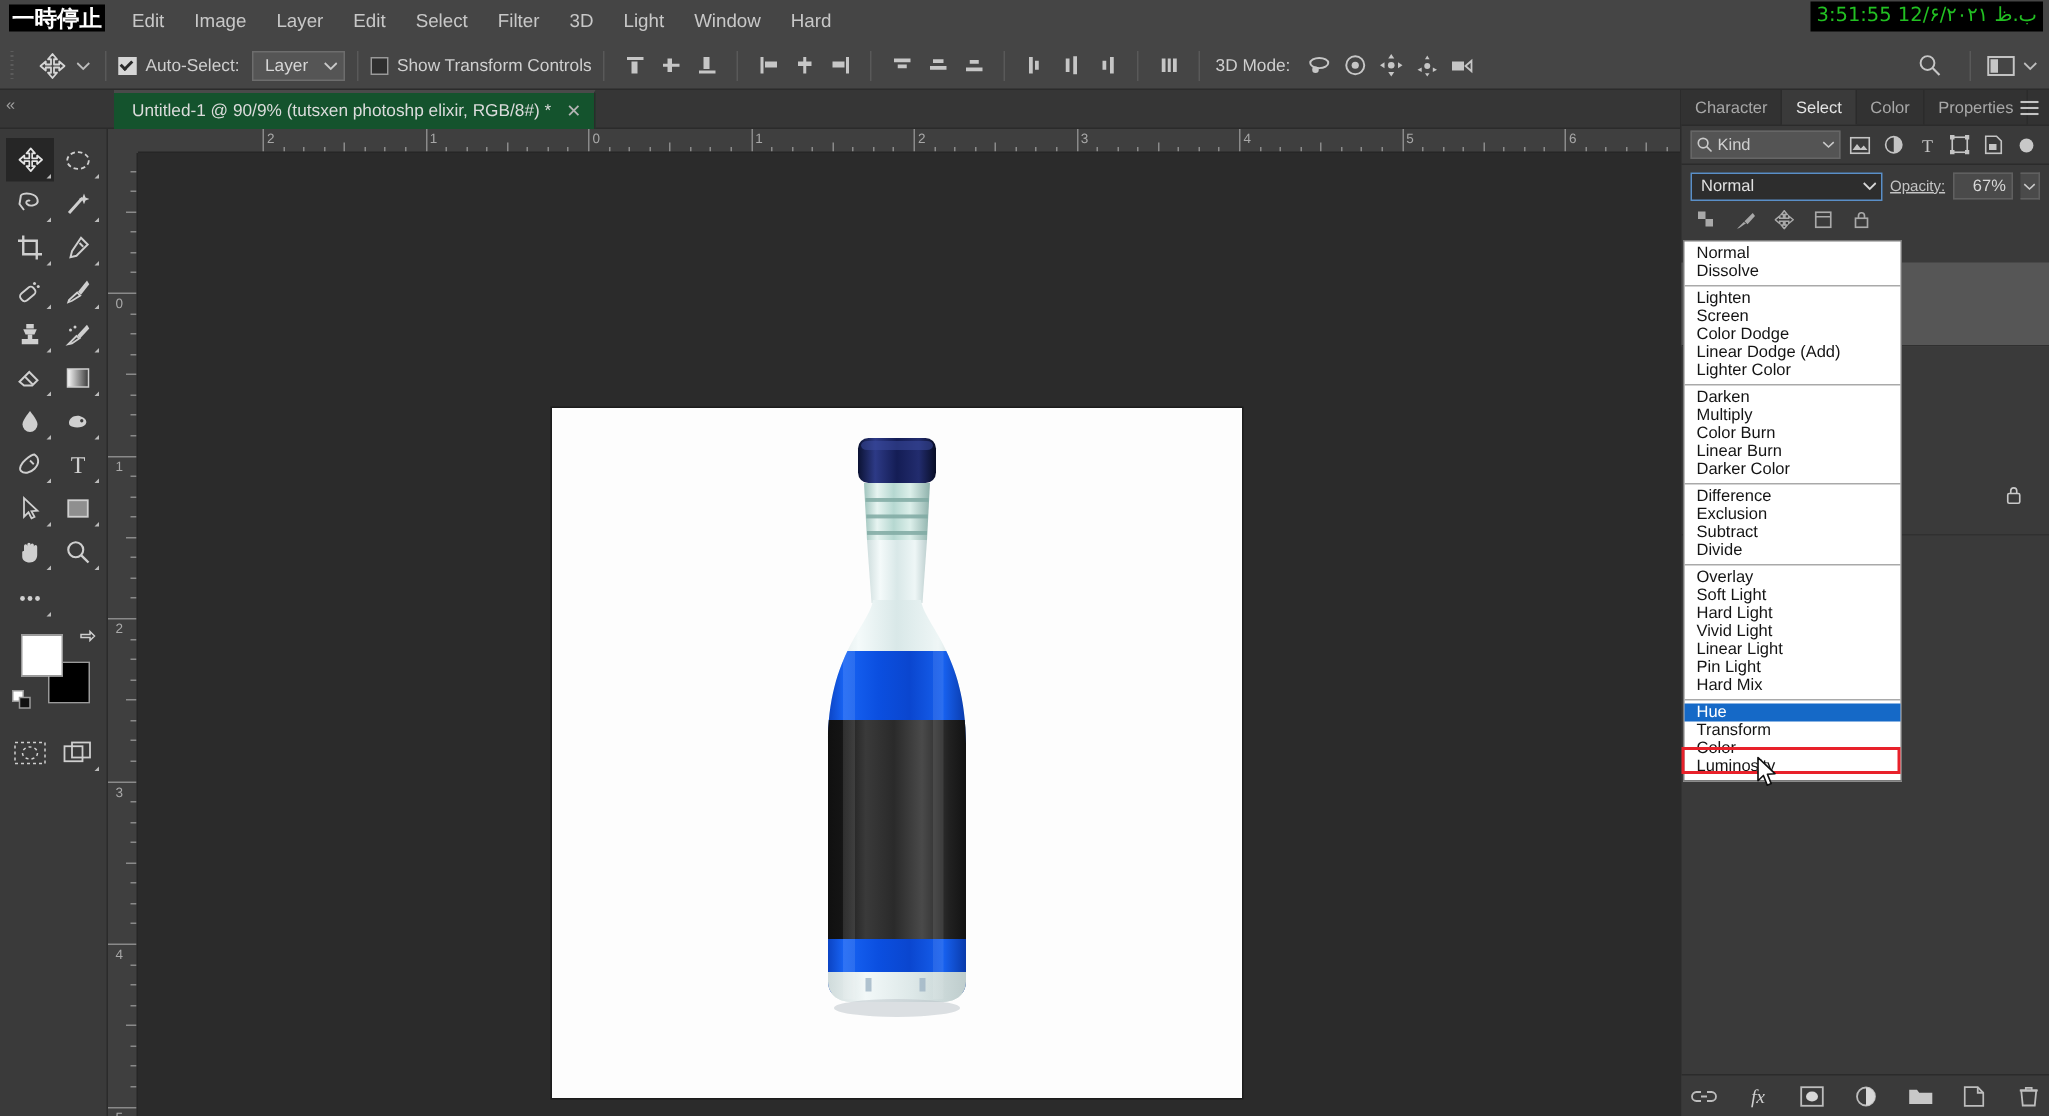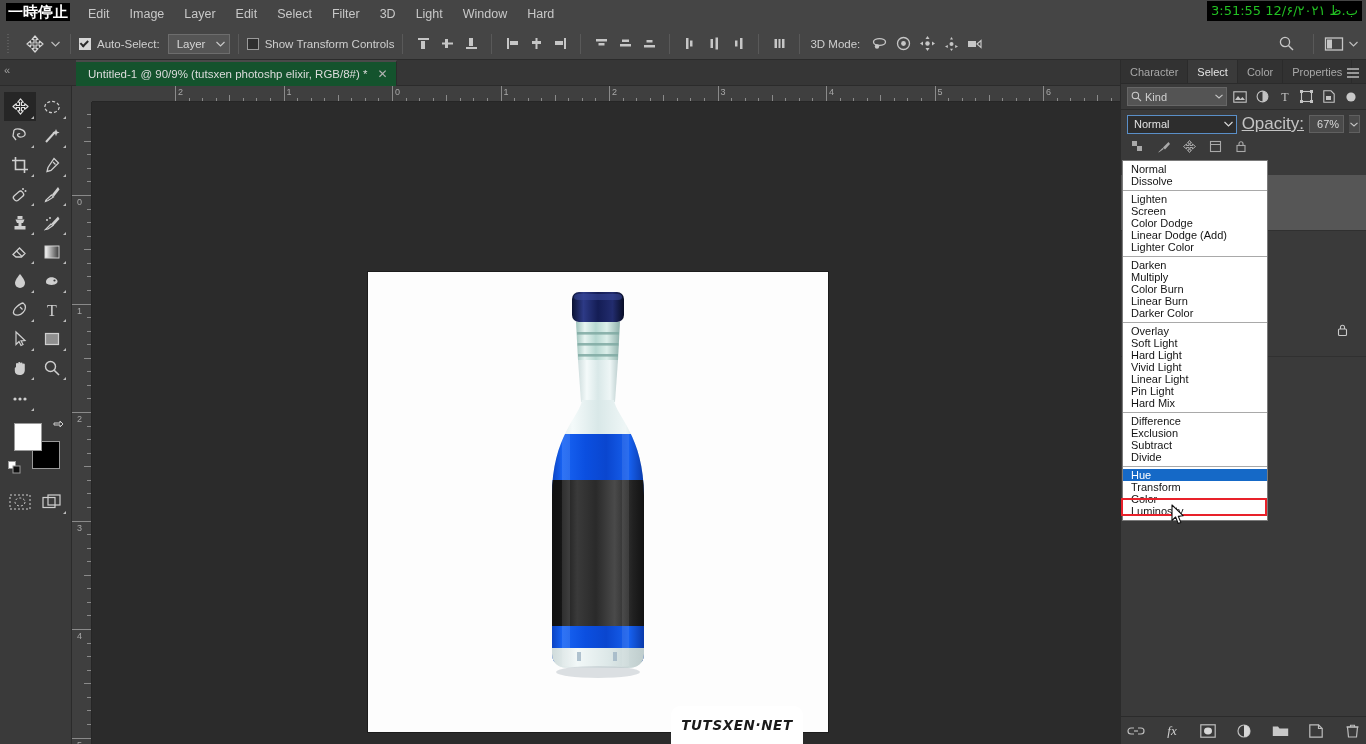--- a/index.html
+++ b/index.html
@@ -196,21 +196,21 @@
   .fico { width: 20px; height: 20px; display: flex; align-items: center; justify-content: center; }
   .blend-row {
     height: 22px; display: flex; align-items: center; padding: 0 6px; gap: 5px;
     margin-top: 3px;
   }
   .blend-select {
     width: 140px; height: 19px; background: #2d2d2d; border: 1px solid #5a8fc8;
     display: flex; align-items: center; justify-content: space-between;
     padding: 0 3px 0 6px; color: #e2e2e2; font-size: 11px;
   }
-  .op-label { color: #c4c4c4; font-size: 17px; text-decoration: underline; }
+  .op-label { color: #c4c4c4; font-size: 10px; text-decoration: underline; }
   .op-field {
     width: 44px; height: 18px; background: #4a4a4a; border: 1px solid #606060;
     color: #d8d8d8; font-size: 11px; display: flex; align-items: center;
     justify-content: flex-end; padding-right: 4px;
   }
   .op-caret { width: 14px; height: 18px; background: #4a4a4a; border: 1px solid #606060;
     border-left: none; display: flex; align-items: center; justify-content: center; }
   .lock-row { height: 22px; display: flex; align-items: center; padding: 0 6px; gap: 6px; }
   .layer-row {
     height: 54px; display: flex; align-items: center; padding: 0 6px; gap: 6px;
@@ -859,23 +859,20 @@
             <rect x="26" y="140" width="8" height="240" fill="#ffffff" opacity="0.10"></rect>
             <rect x="86" y="140" width="7" height="240" fill="#ffffff" opacity="0.09"></rect>
           </g>
 
           <ellipse cx="62" cy="386" rx="42" ry="6" fill="#b9c2c8" opacity="0.5"></ellipse>
         </svg>
       </div>
     </div>
 
 
-    <div class="watermark">
-      <span>TUTSXEN·NET</span>
-    </div>
   </div>
 
   <div class="rightpanel">
     <div class="panel-tabs">
       <div class="ptab">Character</div>
       <div class="ptab active">Select</div>
       <div class="ptab">Color</div>
       <div class="ptab">Properties</div>
       <div class="panel-menu">
         <svg width="14" height="12" viewBox="0 0 14 12">
@@ -1083,35 +1080,35 @@
         <div class="bd-item">Lighter Color</div>
       </div>
       <div class="bd-group">
         <div class="bd-item">Darken</div>
         <div class="bd-item">Multiply</div>
         <div class="bd-item">Color Burn</div>
         <div class="bd-item">Linear Burn</div>
         <div class="bd-item">Darker Color</div>
       </div>
       <div class="bd-group">
+        <div class="bd-item">Difference</div>
+        <div class="bd-item">Exclusion</div>
+        <div class="bd-item">Subtract</div>
+        <div class="bd-item">Divide</div>
+      </div>
+      <div class="bd-group">
         <div class="bd-item">Overlay</div>
         <div class="bd-item">Soft Light</div>
         <div class="bd-item">Hard Light</div>
         <div class="bd-item">Vivid Light</div>
         <div class="bd-item">Linear Light</div>
         <div class="bd-item">Pin Light</div>
         <div class="bd-item">Hard Mix</div>
       </div>
       <div class="bd-group">
-        <div class="bd-item">Difference</div>
-        <div class="bd-item">Exclusion</div>
-        <div class="bd-item">Subtract</div>
-        <div class="bd-item">Divide</div>
-      </div>
-      <div class="bd-group">
         <div class="bd-item selected">Hue</div>
         <div class="bd-item">Transform</div>
         <div class="bd-item">Color</div>
         <div class="bd-item">Luminosity</div>
       </div>
     </div>
   <div class="bd-redbox"></div>
   <div class="cursor-ptr">
     <svg width="15" height="21" viewBox="0 0 15 21">
       <path d="M1 1 L1 16.5 L4.6 13 L7.2 19.5 L9.8 18.4 L7.3 12.2 L12.3 11.8 Z" fill="#ffffff" stroke="#111" stroke-width="1.1" stroke-linejoin="round"></path>

